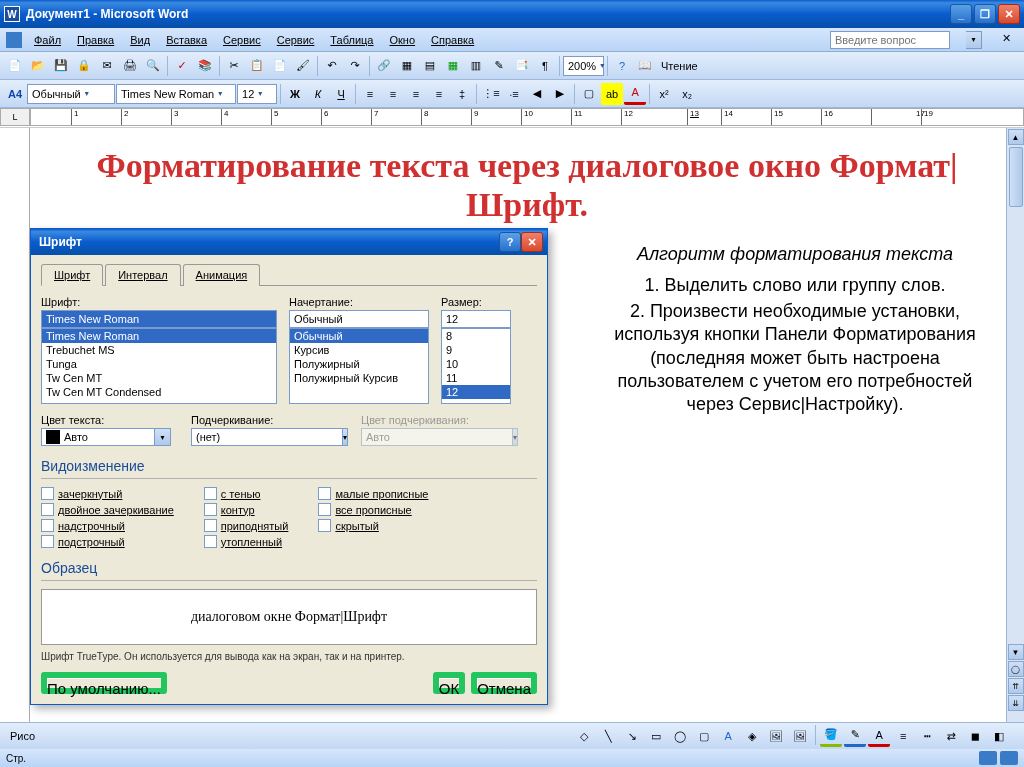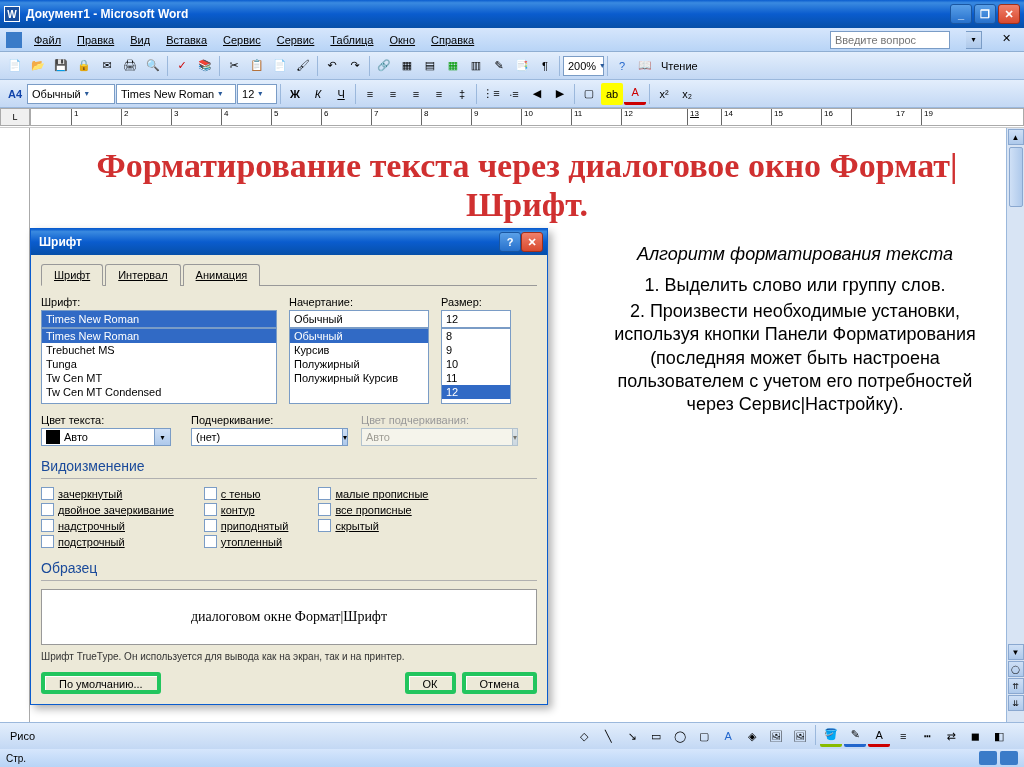--- a/index.html
+++ b/index.html
@@ -70,21 +70,21 @@
 .groupbox-label { color: #1a4a9a; font-size: 14px; margin-bottom: 4px; display: block; }
 .groupbox-line { border-top: 1px solid #b0b0b0; margin-bottom: 8px; }
 .checks { display: flex; gap: 30px; }
 .check-col { display: flex; flex-direction: column; gap: 3px; }
 .check-item { display: flex; align-items: center; gap: 4px; font-size: 11px; }
 .checkbox { width: 13px; height: 13px; border: 1px solid #7a9cc6; background: #fff; cursor: pointer; }
 .preview-box { border: 1px solid #999; background: #fff; height: 56px; display: flex; align-items: center; justify-content: center; font-family: 'Times New Roman', serif; font-size: 14px; margin-top: 4px; }
 .hint-text { font-size: 10px; margin-top: 6px; color: #333; }
 .dialog-buttons { display: flex; justify-content: flex-end; gap: 6px; margin-top: 10px; align-items: center; }
 .dialog-buttons .left-btn { margin-right: auto; }
-.dlg-btn { padding: 2px 14px; height: 22px; border: 4px solid #22c55e; background: #ece9d8; cursor: pointer; font-size: 11px; border-radius: 3px; box-shadow: inset 1px 1px 0 #fff; }
+.dlg-btn { padding: 2px 0; height: 22px; border: 6px solid #22c55e; background: #ece9d8; cursor: pointer; font-size: 15px; border-radius: 3px; box-shadow: inset 1px 1px 0 #fff; }
 
 
 .bottom-bars { position: absolute; bottom: 18px; left: 0; right: 0; margin-top: 16px; }
 .draw-bar { height: 27px; background: linear-gradient(to bottom, #e3eefc, #c3d8f4); display: flex; align-items: center; padding: 0 4px; gap: 2px; font-size: 11px; border-top: 1px solid #9bb8dc; }
 .statusbar { position: absolute; bottom: 0; left: 0; right: 0; height: 18px; background: linear-gradient(to bottom, #d6e6fc, #b8d4f6); font-size: 10px; display: flex; align-items: center; padding: 0 6px; }
 
 .icon-sq { width: 14px; height: 14px; display: inline-block; }
 </style>
 </head>
 <body>
@@ -206,21 +206,21 @@
     <div class="ruler-tick" style="left:340px;">7</div>
       <div class="ruler-tick" style="left:390px;">8</div>
     <div class="ruler-tick" style="left:440px;">9</div>
       <div class="ruler-tick" style="left:490px;">10</div>
     <div class="ruler-tick" style="left:540px;">11</div>
       <div class="ruler-tick" style="left:590px;">12</div>
     <div class="ruler-tick" style="left:656px;text-decoration:underline;">13</div>
       <div class="ruler-tick" style="left:690px;">14</div>
     <div class="ruler-tick" style="left:740px;">15</div>
       <div class="ruler-tick" style="left:790px;">16</div>
-    <div class="ruler-tick" style="left:820px;padding-left:44px;">17</div>
+    <div class="ruler-tick" style="left:840px;padding-left:44px;">17</div>
       <div class="ruler-tick" style="left:890px;">19</div>
   </div>
 </div>
 
 <div class="doc-area">
   <div class="vruler"></div>
   <div class="page">
     <div class="page-title">Форматирование текста через диалоговое окно Формат|Шрифт.</div>
     <div class="body-text">
       <div class="algo-title">Алгоритм форматирования текста</div>

